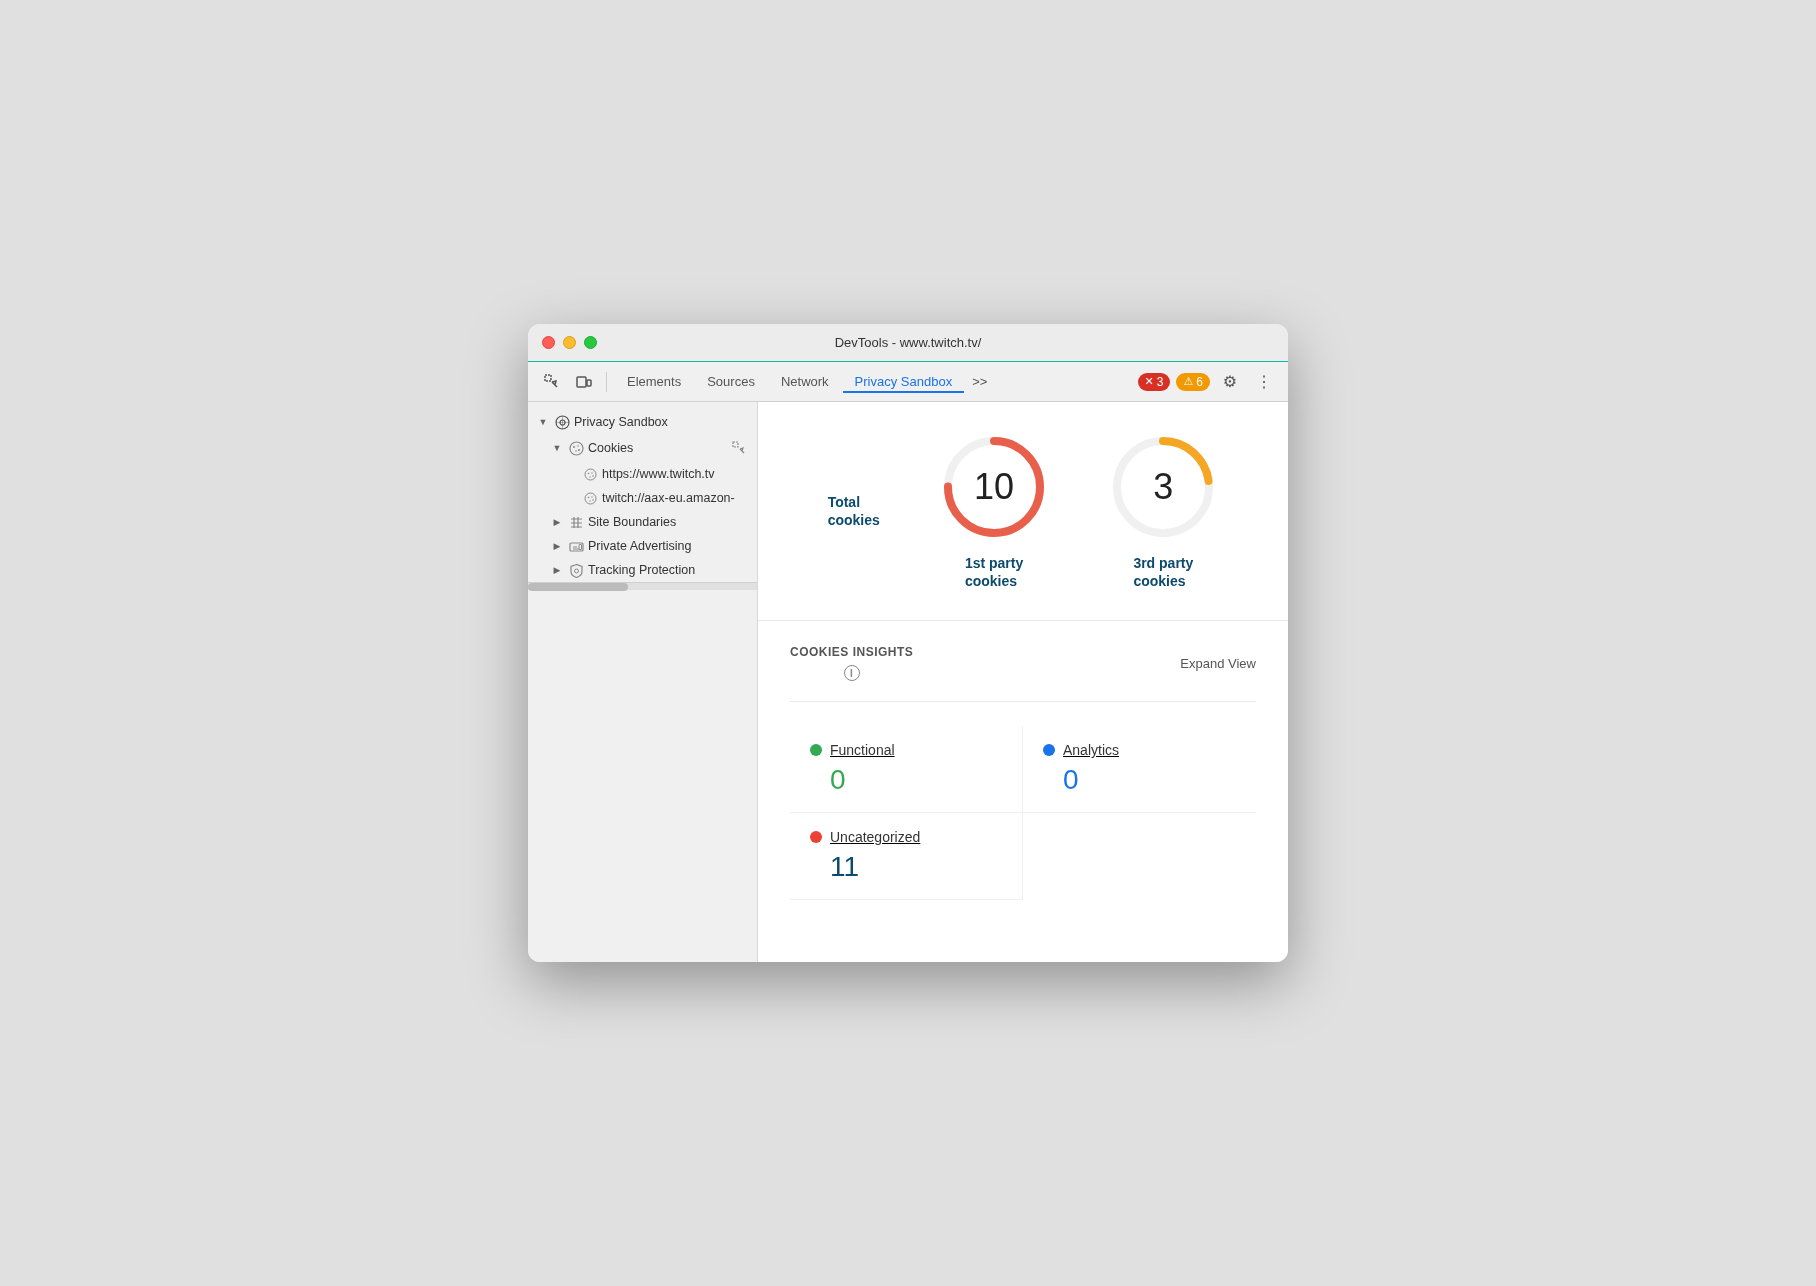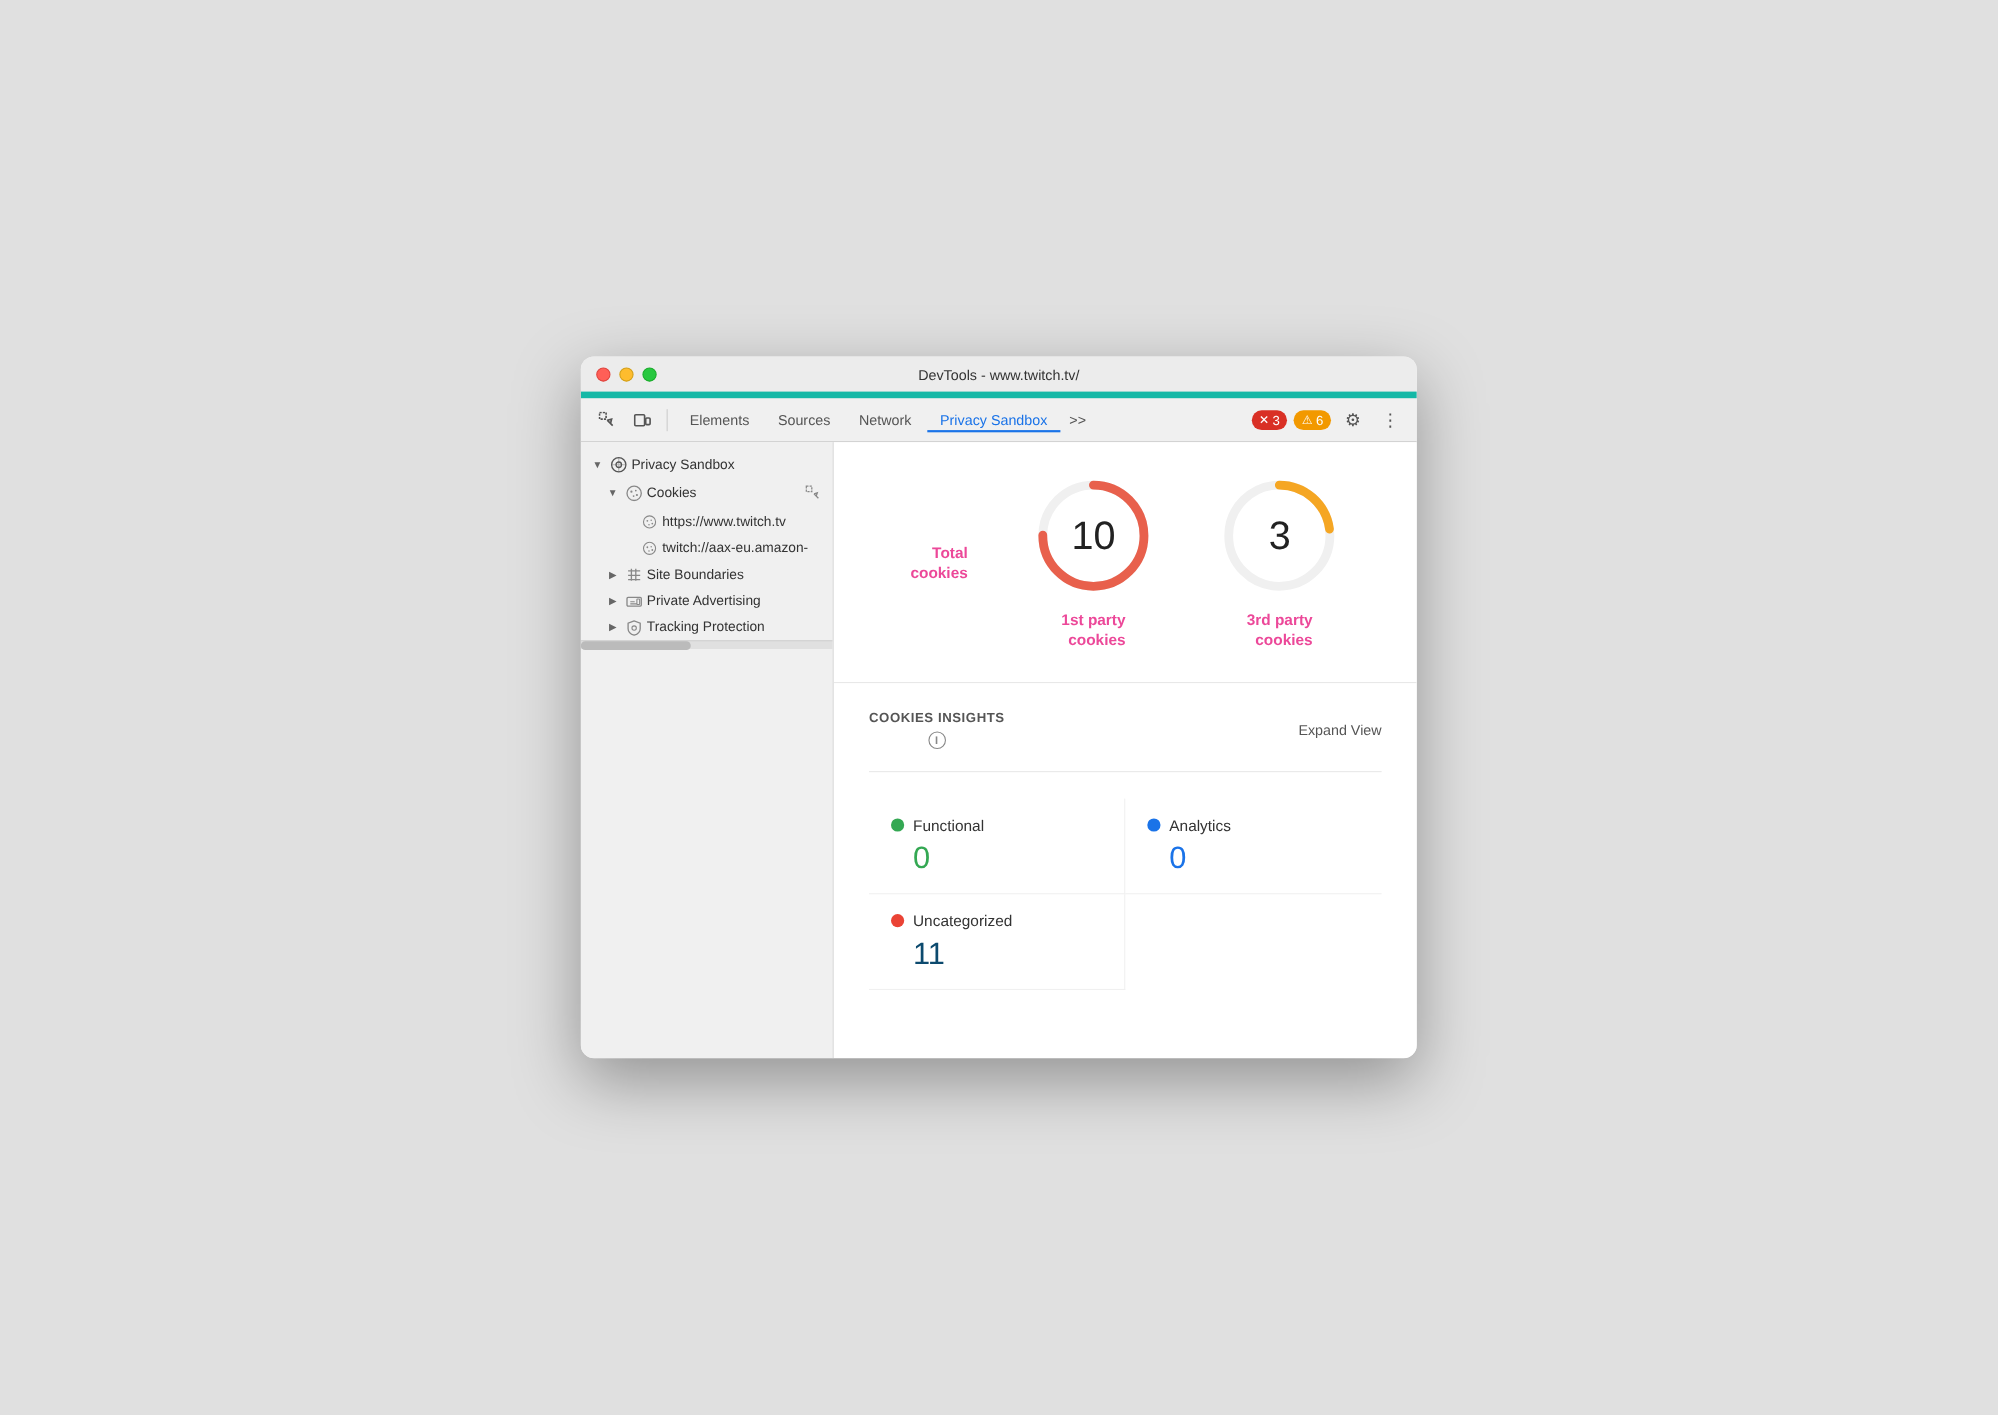--- a/index.html
+++ b/index.html
@@ -18,21 +18,21 @@
       box-shadow: 0 20px 60px rgba(0,0,0,0.35);
       overflow: hidden;
     }
     
     .title-bar {
       background: #ececec;
       height: 38px;
       display: flex;
       align-items: center;
       padding: 0 14px;
-      border-bottom: 6px solid #14b8a6;
+      border-bottom: 1px solid #14b8a6;
       position: relative;
     }
     .traffic-lights {
       display: flex;
       gap: 8px;
     }
     .tl {
       width: 13px;
       height: 13px;
       border-radius: 50%;
@@ -262,22 +262,22 @@
       top: 50%;
       left: 50%;
       transform: translate(-50%, -50%);
       font-size: 36px;
       font-weight: 300;
       color: #222;
     }
     .stat-label {
       font-size: 14px;
       font-weight: 600;
-      color: #ec4899;
-      text-align: right;
+      color: #0c4a6e;
+      text-align: left;
       line-height: 1.3;
     }
     
     .insights-section {
       padding: 24px 32px;
       flex: 1;
     }
     .insights-header {
       display: flex;
       align-items: center;
@@ -328,20 +328,21 @@
       border-bottom: 1px solid #f0f0f0;
     }
     .insight-item:nth-child(odd) {
       border-right: 1px solid #f0f0f0;
     }
     .insight-label-row {
       display: flex;
       align-items: center;
       gap: 8px;
       margin-bottom: 6px;
+      text-decoration: underline;
     }
     .dot {
       width: 12px;
       height: 12px;
       border-radius: 50%;
       flex-shrink: 0;
     }
     .dot-green { background: #34a853; }
     .dot-orange { background: #f5a623; }
     .dot-blue { background: #1a73e8; }

